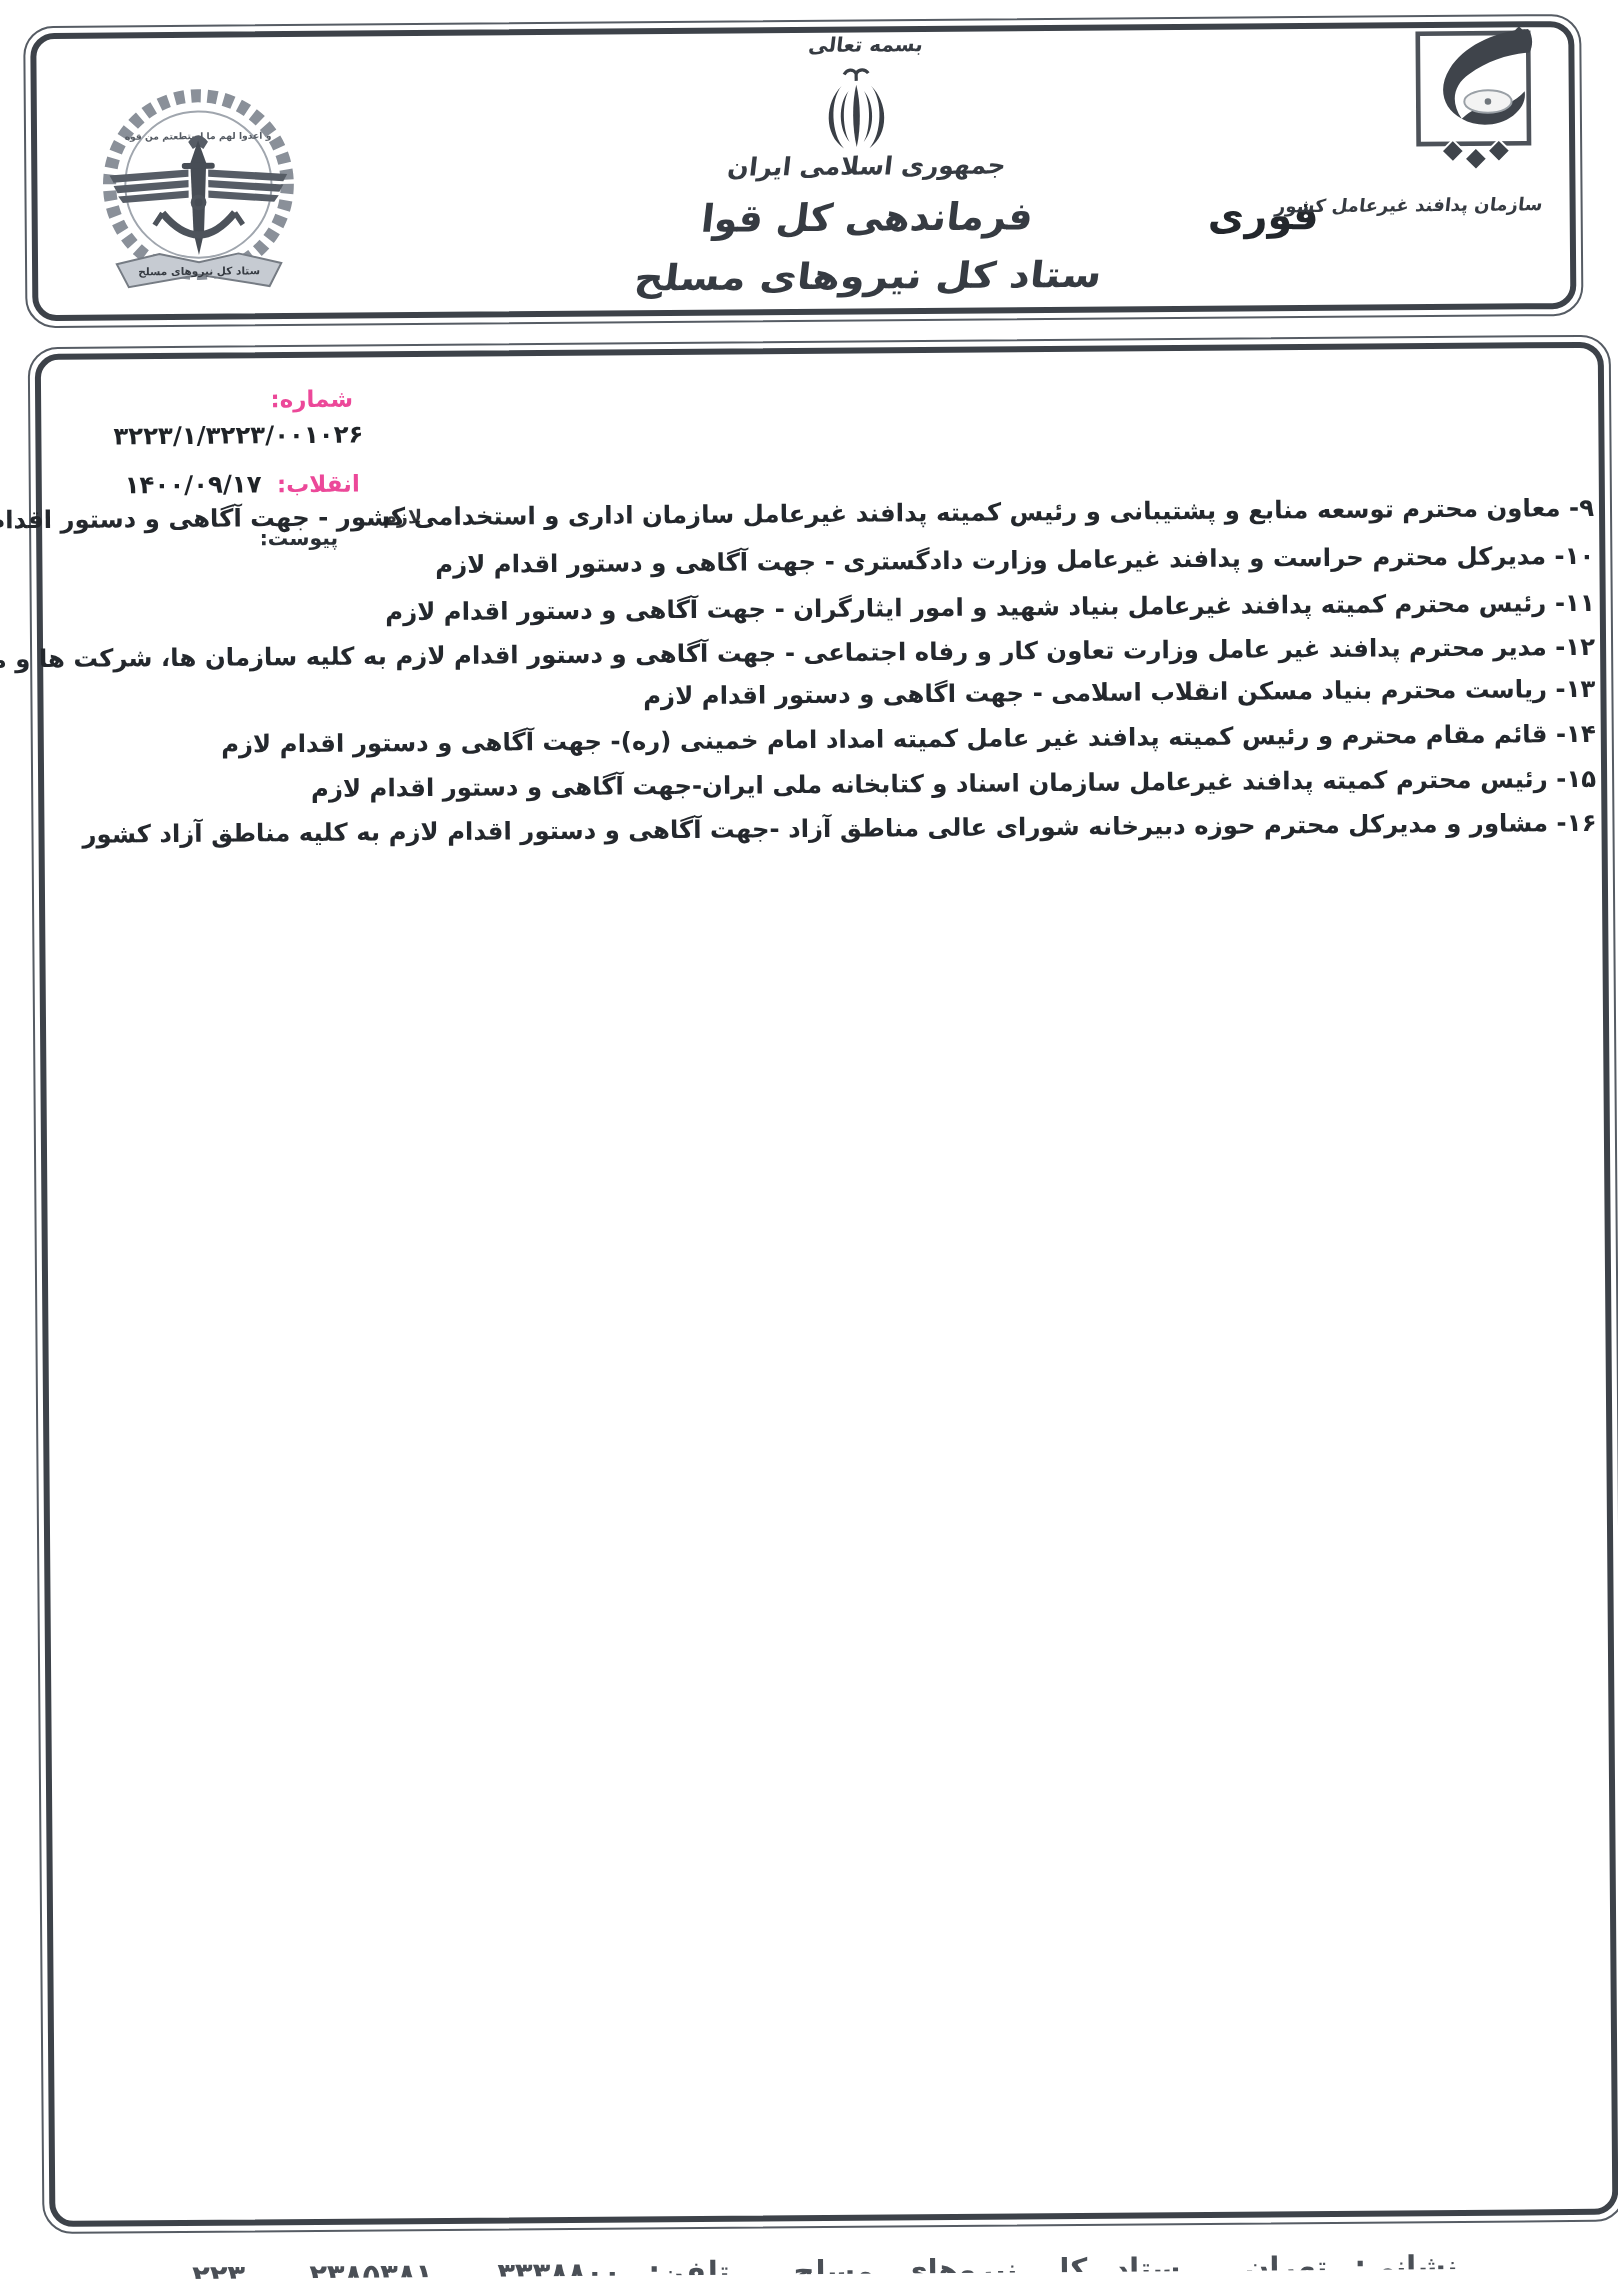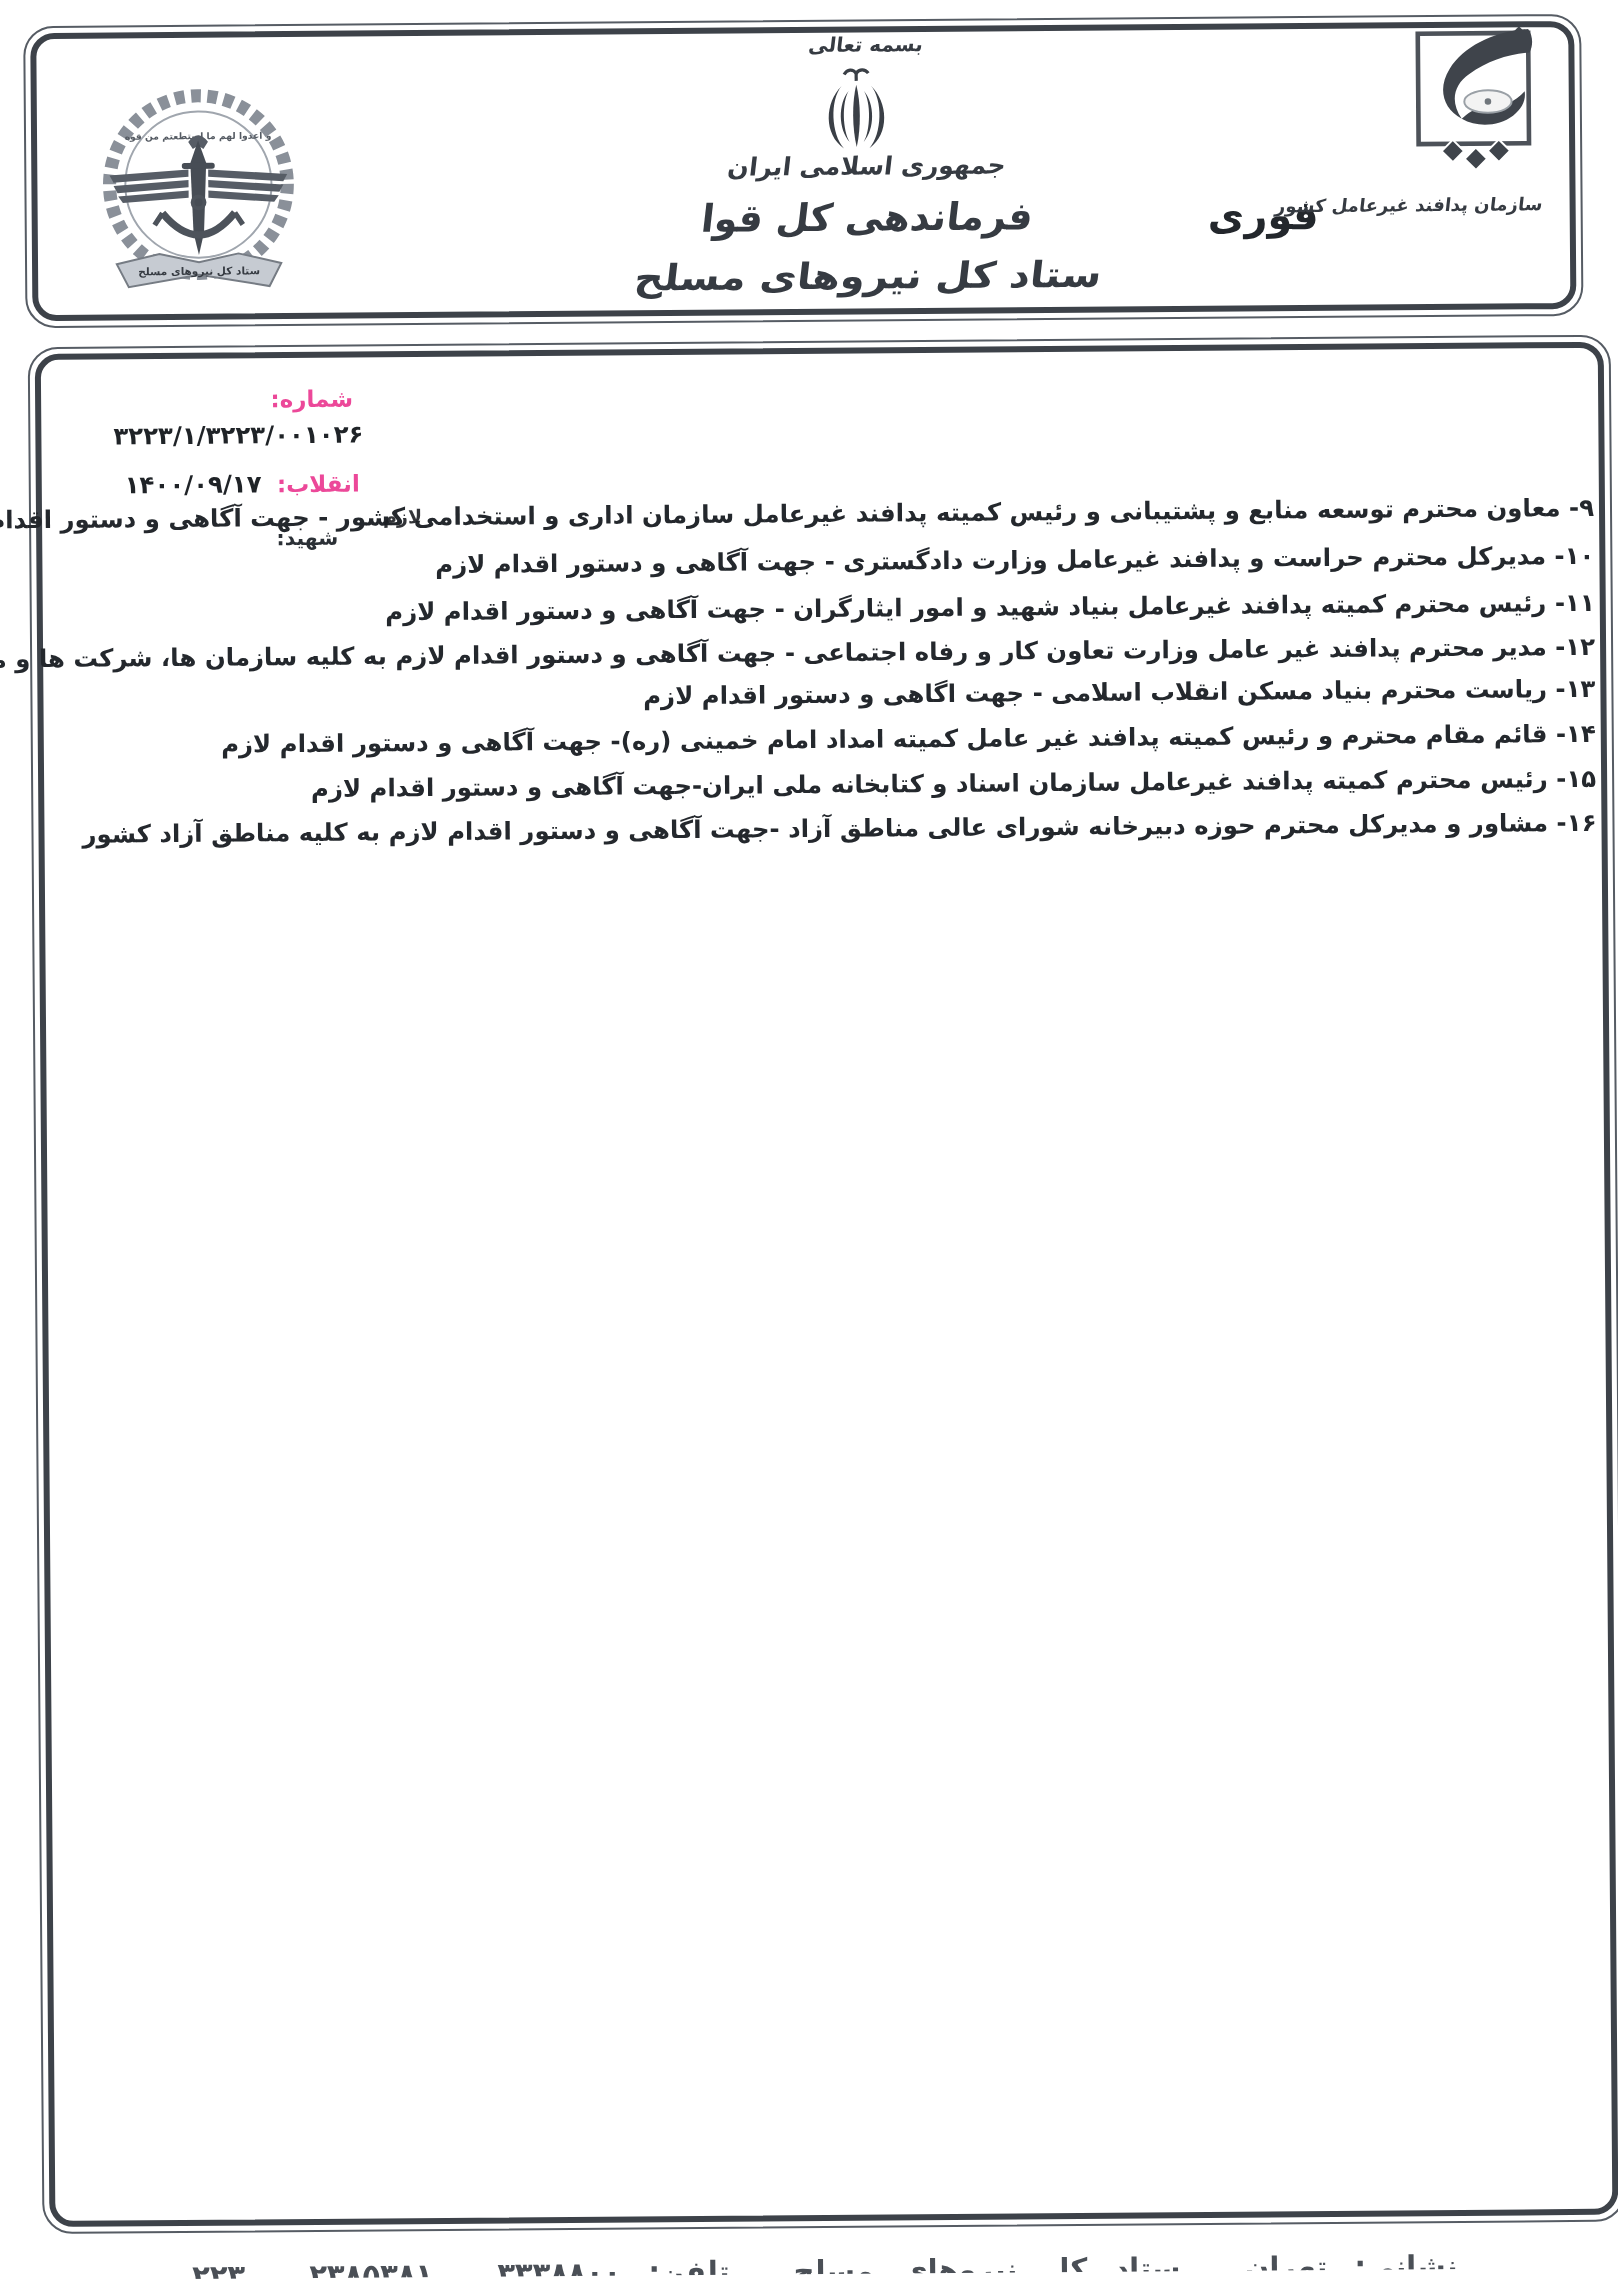--- a/index.html
+++ b/index.html
@@ -114,19 +114,19 @@
   <div class="abs list-line" style="right:20px;top:499px;">۹- معاون محترم توسعه منابع و پشتیبانی و رئیس کمیته پدافند غیرعامل سازمان اداری و استخدامی کشور - جهت آگاهی و دستور اقدام لازم</div>
   <div class="abs list-line" style="right:20px;top:547px;">۱۰- مدیرکل محترم حراست و پدافند غیرعامل وزارت دادگستری - جهت آگاهی و دستور اقدام لازم</div>
   <div class="abs list-line" style="right:20px;top:594px;">۱۱- رئیس محترم کمیته پدافند غیرعامل بنیاد شهید و امور ایثارگران - جهت آگاهی و دستور اقدام لازم</div>
   <div class="abs list-line" style="right:20px;top:638px;">۱۲- مدیر محترم پدافند غیر عامل وزارت تعاون کار و رفاه اجتماعی - جهت آگاهی و دستور اقدام لازم به کلیه سازمان ها، شرکت ها و مراکز تابعه</div>
   <div class="abs list-line" style="right:20px;top:680px;">۱۳- ریاست محترم بنیاد مسکن انقلاب اسلامی - جهت اگاهی و دستور اقدام لازم</div>
   <div class="abs list-line" style="right:20px;top:725px;">۱۴- قائم مقام محترم و رئیس کمیته پدافند غیر عامل کمیته امداد امام خمینی (ره)- جهت آگاهی و دستور اقدام لازم</div>
   <div class="abs list-line" style="right:20px;top:770px;">۱۵- رئیس محترم کمیته پدافند غیرعامل سازمان اسناد و کتابخانه ملی ایران-جهت آگاهی و دستور اقدام لازم</div>
   <div class="abs list-line" style="right:20px;top:814px;">۱۶- مشاور و مدیرکل محترم حوزه دبیرخانه شورای عالی مناطق آزاد -جهت آگاهی و دستور اقدام لازم به کلیه مناطق آزاد کشور</div>
 
   <div class="abs fa nowrap" style="right:1192px;top:502px;font-size:19px;font-weight:bold;color:#1c1f23;opacity:0.9;">لازم</div>
-  <div class="abs fa nowrap" style="right:1276px;top:522px;font-size:20.4px;font-weight:bold;color:#2b3036;">شهید:</div>
+  <div class="abs fa nowrap" style="right:1276px;top:522px;font-size:20.4px;font-weight:bold;color:#2b3036;">پیوست:</div>
 
   <div class="abs footer-clip fa" style="left:99px;right:86px;top:2241px;letter-spacing:1.3px;word-spacing:17px;">نشانی: تهران ـ ستاد کل نیروهای مسلح ـ تلفن: ۳۳۳۸۸۰۰ ـ ۲۳۸۵۳۸۱ ـ ۲۲۳</div>
 
  </div>
 </div>
 
 
 </body></html>

